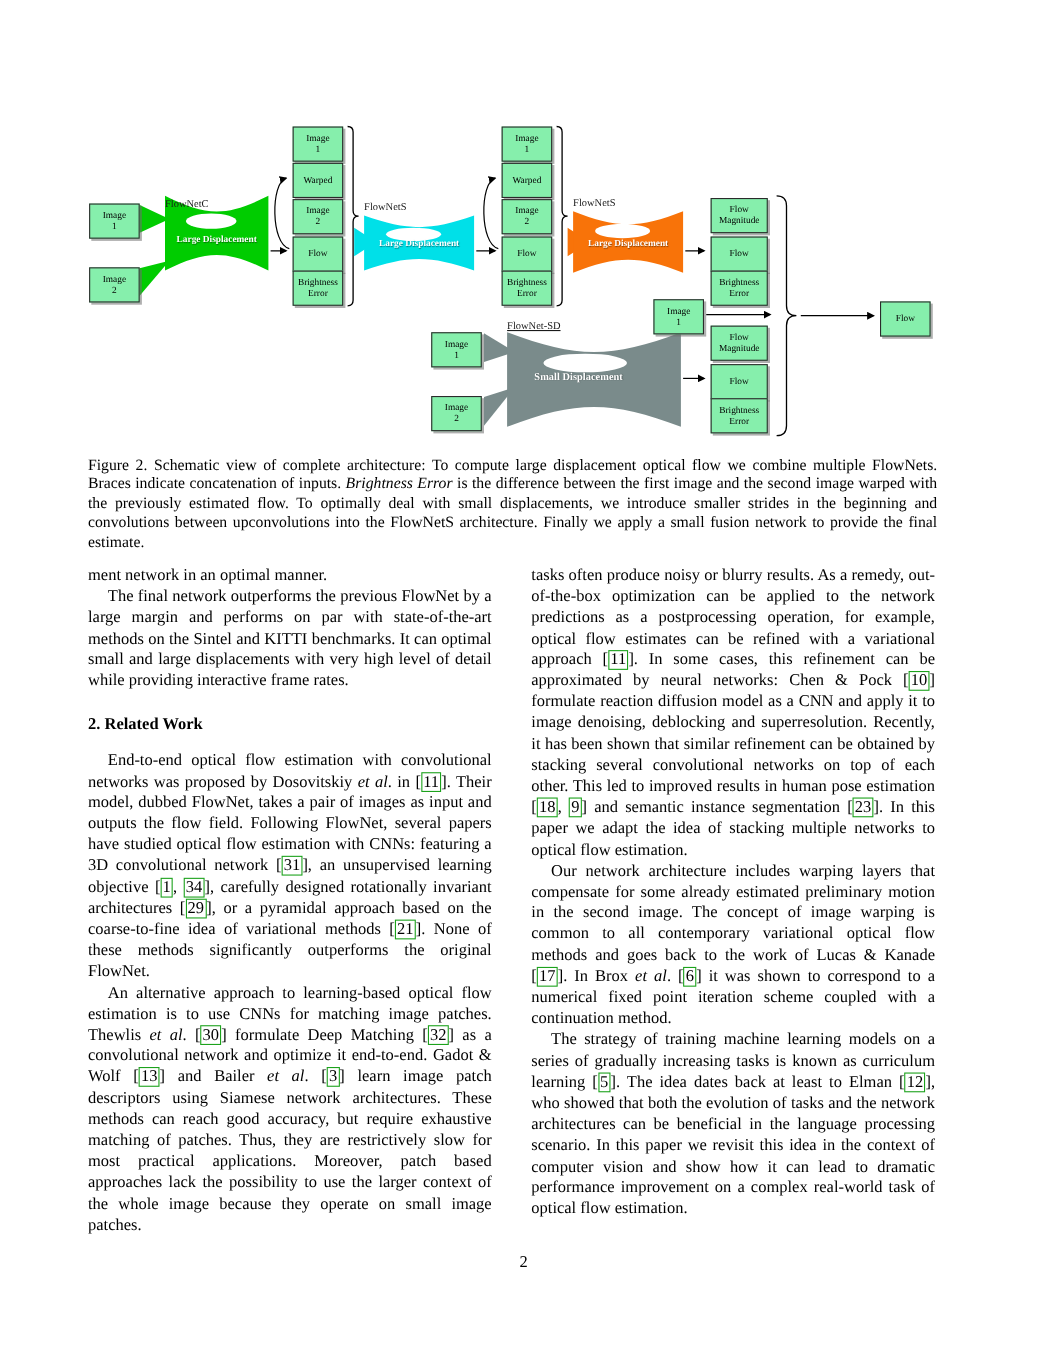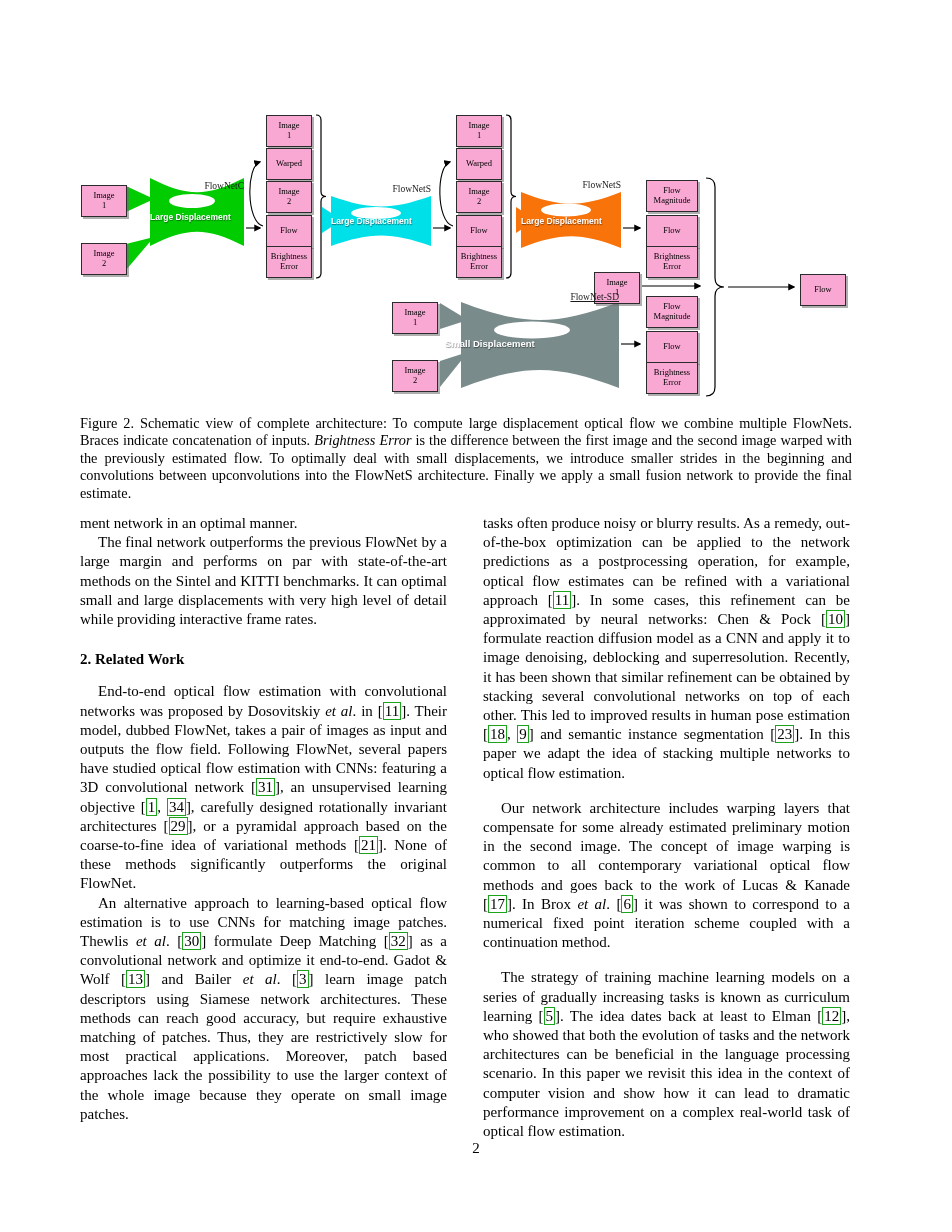--- a/index.html
+++ b/index.html
@@ -1,40 +1,40 @@
 <!DOCTYPE html>
 <html lang="en"><head>
 <meta charset="utf-8">
 <style>
   html,body{margin:0;padding:0;background:#fff;}
   .page{position:relative;width:952px;height:1232px;background:#ffffff;overflow:hidden;
         font-family:"Liberation Serif",serif;color:#000;}
   
   .figure-area{position:absolute;left:76px;top:100px;width:800px;height:310px;}
   .figure-area svg{position:absolute;left:0;top:0;}
-  .pbox{position:absolute;box-sizing:border-box;background:#f9a8d4;border:1px solid #2b2b2b;
+  .pbox{position:absolute;box-sizing:border-box;background:#86efac;border:1px solid #2b2b2b;
         box-shadow:2px 2px 0 rgba(110,110,110,.55);
         display:flex;align-items:center;justify-content:center;text-align:center;
         font-size:8.5px;line-height:1.12;padding:15px;}
-  .netname{position:absolute;text-align:right;font-size:9.5px;color:#1a1a1a;}
-  .netlabel{position:absolute;font-weight:bold;color:#fff;
-            font-family:Liberation Sans, sans-serif;font-size:8.5px;
+  .netname{position:absolute;text-align:left;font-size:9.5px;color:#1a1a1a;}
+  .netlabel{position:absolute;text-align:center;font-weight:bold;color:#fff;
+            font-family:Liberation Serif, serif;font-size:8.5px;
             text-shadow:.5px .5px 1px rgba(0,0,0,.45);}
   .brace{fill:none;stroke:#000;stroke-width:1.2;}
   .arrow{stroke:#000;stroke-width:1.1;fill:none;}
   
   .caption{position:absolute;left:80px;top:415px;width:772px;
            font-size:14.3px;line-height:17.4px;text-align:justify;}
   .caption .term{font-style:italic;}
   
   .columns{position:absolute;left:80px;top:514px;width:770px;display:flex;gap:36px;font-family:Liberation Serif, serif;}
   .col{width:367px;font-size:15px;line-height:19.2px;text-align:justify;hyphens:auto;}
   .col p{margin:0;text-indent:18px;}
   .col p.noindent{text-indent:0;}
-  .col p.gap{margin-top:16px;}
+  .col p.gap{margin-top:0;}
   .col h2{font-size:15px;font-weight:bold;margin:21px 0 13px 0;text-indent:0;}
   .cb{border:1px solid #1ca21c;padding:0 1px;}
   .pageno{position:absolute;left:0;top:1140px;width:952px;text-align:center;font-size:15px;}
 </style>
 </head>
 <body>
 
 <div class="page">
 
   <div class="figure-area">
@@ -118,21 +118,21 @@
     <div class="pbox" style="left:724px;top:174px;width:46px;height:26px;">Flow</div>
 
     <div class="netname" style="left:74px;width:94px;top:81px;">FlowNetC</div>
     <div class="netname" style="left:255px;width:100px;top:84px;">FlowNetS</div>
     <div class="netname" style="left:445px;width:100px;top:80px;">FlowNetS</div>
     <div class="netname" style="left:385px;width:158px;top:192px;text-decoration:underline;">FlowNet-SD</div>
 
     <div class="netlabel" style="left:74px;width:94px;top:112px;">Large Displacement</div>
     <div class="netlabel" style="left:255px;width:100px;top:116px;">Large Displacement</div>
     <div class="netlabel" style="left:445px;width:100px;top:116px;">Large Displacement</div>
-    <div class="netlabel" style="left:369px;width:138px;top:238px;font-size:9.5px;">Small Displacement</div>
+    <div class="netlabel" style="left:381px;width:138px;top:238px;font-size:9.5px;">Small Displacement</div>
   </div>
 
   <div class="caption">
     <span>Figure 2. Schematic view of complete architecture: To compute large displacement optical flow we combine multiple FlowNets. Braces indicate concatenation of inputs. </span><span class="term">Brightness Error</span><span> is the difference between the first image and the second image warped with the previously estimated flow. To optimally deal with small displacements, we introduce smaller strides in the beginning and convolutions between upconvolutions into the FlowNetS architecture. Finally we apply a small fusion network to provide the final estimate.</span>
   </div>
 
   <div class="columns">
     <div class="col">
       <p class="noindent">ment network in an optimal manner.</p>
       <p>The final network outperforms the previous FlowNet by a large margin and performs on par with state-of-the-art methods on the Sintel and KITTI benchmarks. It can optimal small and large displacements with very high level of detail while providing interactive frame rates.</p>

